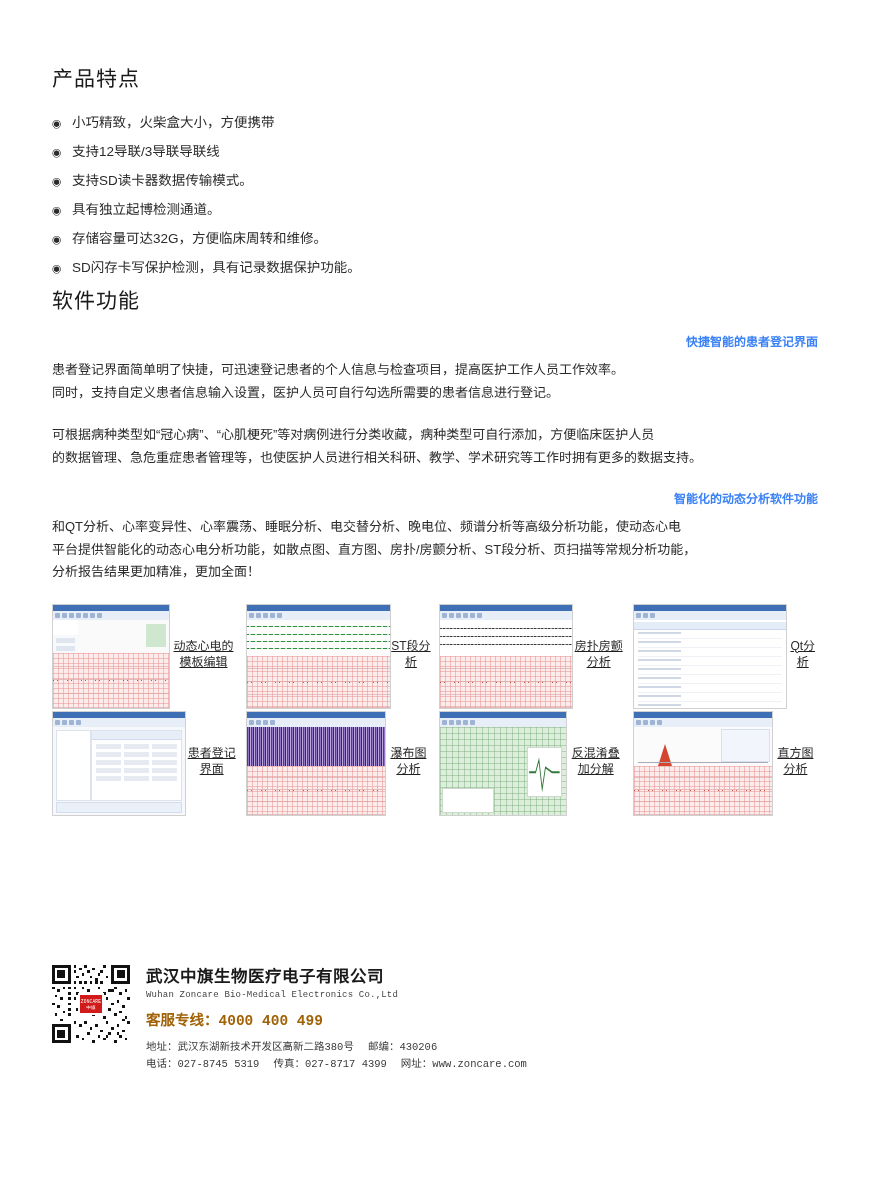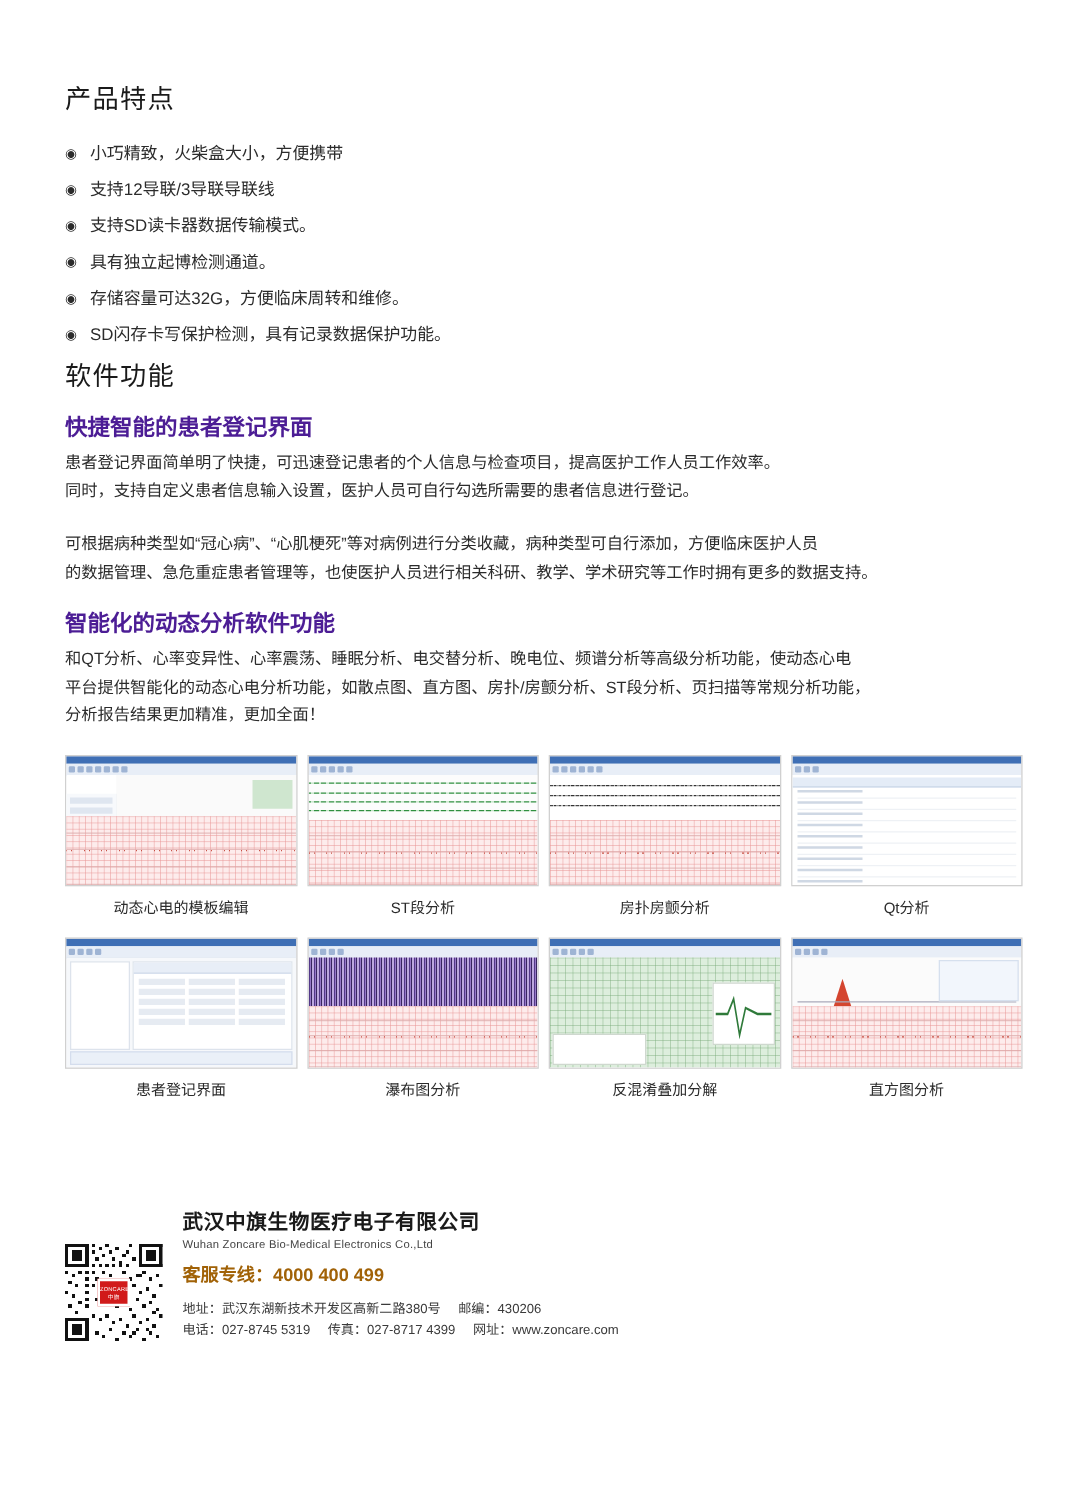--- a/index.html
+++ b/index.html
@@ -54,45 +54,47 @@
     top: 0;
     font-size: 11px;
     color: #2b2b2b;
     line-height: 26px;
   }
 
   .sub-block {
     margin-bottom: 20px;
   }
   .sub-title {
-    font-size: 18px;
+    font-size: 12px;
     font-weight: bold;
-    color: #4c1d95;
+    color: #3b82f6;
     margin: 0 0 7px 0;
     line-height: 20px;
+    text-align: right;
   }
   .sub-para {
     font-size: 13px;
     line-height: 22.5px;
     color: #2b2b2b;
     margin: 0;
   }
 
   
   .shot-grid {
     margin-top: 20px;
     display: grid;
     grid-template-columns: repeat(4, 1fr);
     column-gap: 8px;
     row-gap: 2px;
   }
   .shot-cell {
     display: flex;
-    flex-direction: column;
+    flex-direction: row;
     align-items: center;
+    text-decoration: underline;
   }
   .shot-frame {
     width: 100%;
     height: 105px;
     border: 1px solid #d0d0d0;
     box-sizing: border-box;
     background: #f4f4f4;
     overflow: hidden;
     position: relative;
   }
@@ -229,21 +231,22 @@
 
   
   .footer {
     position: absolute;
     left: 52px;
     right: 52px;
     top: 965px;
   }
   .footer-inner {
     display: flex;
-    align-items: flex-end;
+    align-items: flex-start;
+    font-family: Liberation Mono, monospace;
   }
   .qr {
     width: 78px;
     height: 78px;
     flex: 0 0 78px;
     position: relative;
     background: #ffffff;
   }
   .qr canvas, .qr .qrimg {
     width: 78px; height: 78px; display: block;

